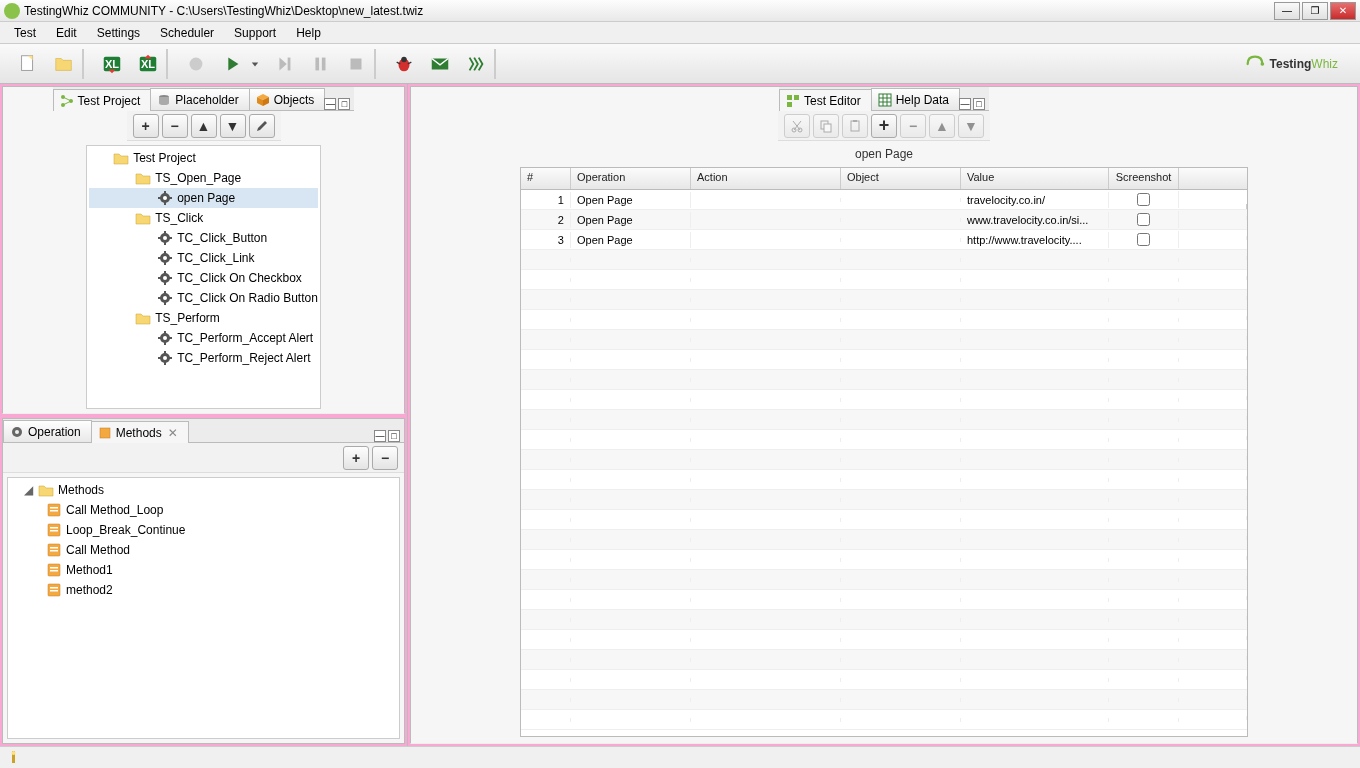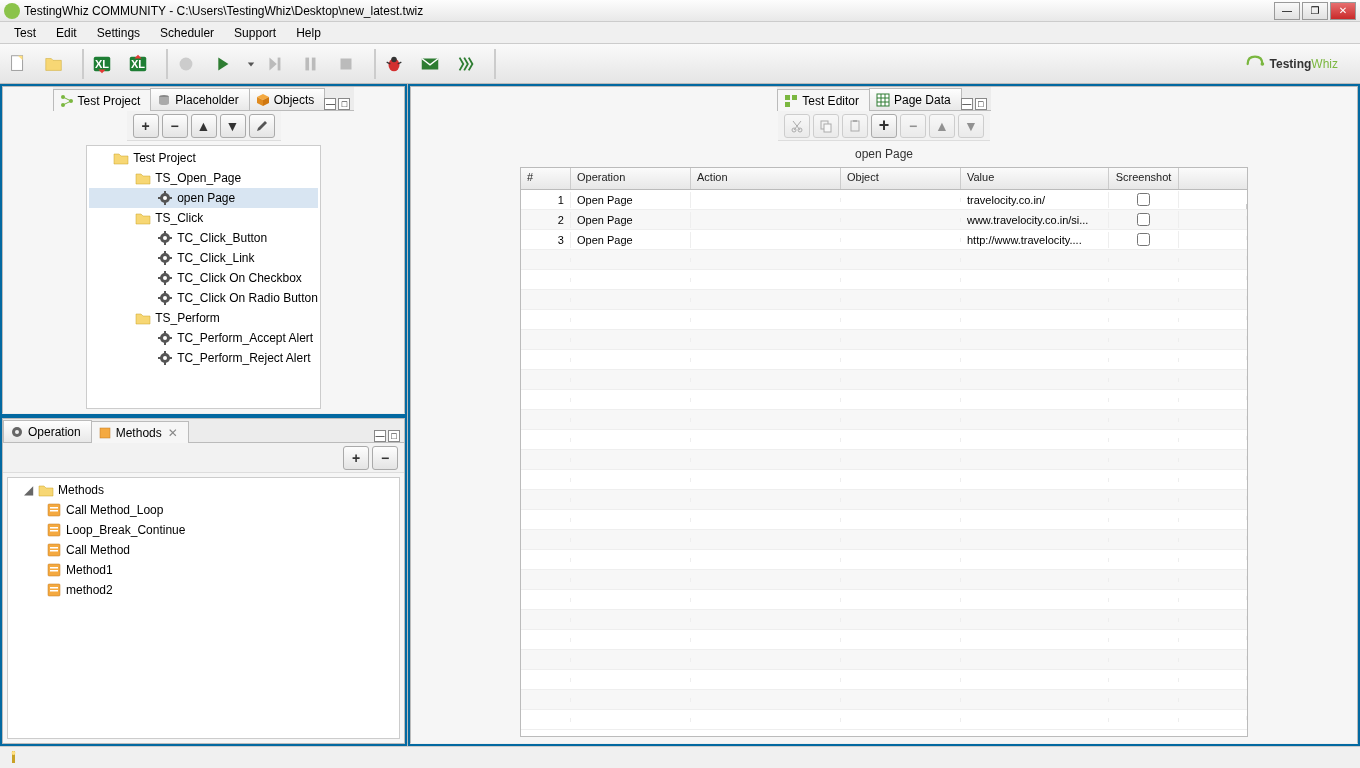--- a/index.html
+++ b/index.html
@@ -9,27 +9,27 @@
 .titlebar .icon { width: 16px; height: 16px; margin-right: 4px; background: #8bc34a; border-radius: 50%; }
 .titlebar .title { flex: 1; color: #000; font-size: 12px; }
 .win-btns { display: flex; gap: 2px; }
 .win-btn { width: 26px; height: 18px; display: flex; align-items: center; justify-content: center; border: 1px solid #999; background: linear-gradient(to bottom, #f9f9f9, #e1e1e1); font-size: 10px; }
 .win-btn.close { background: linear-gradient(to bottom, #e76f6f, #c92a2a); color: white; }
 
 .menubar { height: 22px; background: #f0f0f0; display: flex; align-items: center; padding: 0 4px; border-bottom: 1px solid #ccc; }
 .menubar span { padding: 3px 10px; cursor: pointer; }
 
 .toolbar { height: 40px; background: linear-gradient(to bottom, #fafafa, #e5e5e5); display: flex; align-items: center; padding: 2px 6px; border-bottom: 1px solid #bbb; gap: 2px; }
-.tbbtn { width: 34px; height: 32px; display: flex; align-items: center; justify-content: flex-start; border: 1px solid transparent; border-radius: 3px; cursor: pointer; }
+.tbbtn { width: 34px; height: 32px; display: flex; align-items: center; justify-content: flex-end; border: 1px solid transparent; border-radius: 3px; cursor: pointer; }
 .tbsep { width: 2px; height: 30px; background: #ccc; margin: 0 4px; }
 .brand { margin-left: auto; color: #7bb740; font-size: 20px; font-weight: normal; display: flex; align-items: center; gap: 4px; padding-right: 16px; }
 .brand svg { width: 22px; height: 22px; }
 .brand b { font-weight: bold; color: #333; }
 
-.workspace { flex: 1; display: flex; background: #0369a1; }
+.workspace { flex: 1; display: flex; background: #f9a8d4; }
 
 .leftcol { width: 408px; display: flex; flex-direction: column; border-right: 1px solid #bbb; }
 .rightcol { flex: 1; display: flex; flex-direction: column; }
 
 .panel { background: #f6f6f6; border: 1px solid #bbb; margin: 2px; display: flex; flex-direction: column; }
 .panel.grow { flex: 1; }
 .tabbar { height: 24px; display: flex; align-items: flex-end; background: #ececec; border-bottom: 1px solid #bbb; position: relative; }
 .tab { height: 22px; padding: 0 10px 0 6px; display: flex; align-items: center; gap: 4px; border: 1px solid #bbb; border-bottom: none; background: linear-gradient(to bottom, #fefefe, #e8e8e8); margin-right: -1px; cursor: pointer; font-size: 11px; }
 .tab.active { background: #f6f6f6; position: relative; top: 1px; z-index: 2; }
 .tab .ticon { width: 14px; height: 14px; display: inline-flex; align-items: center; justify-content: center; }
@@ -493,21 +493,21 @@
         <div class="tab">
           <span class="ticon">
               <svg viewBox="0 0 14 14" width="14" height="14">
                 <rect x="1" y="1" width="12" height="12" fill="#fff" stroke="#2e7d32"></rect>
                 <line x1="1" y1="5" x2="13" y2="5" stroke="#2e7d32"></line>
                 <line x1="1" y1="9" x2="13" y2="9" stroke="#2e7d32"></line>
                 <line x1="5" y1="1" x2="5" y2="13" stroke="#2e7d32"></line>
                 <line x1="9" y1="1" x2="9" y2="13" stroke="#2e7d32"></line>
               </svg>
             </span>
-          <span>Page Data</span>
+          <span>Help Data</span>
         </div>
         <div class="tabctrls">
           <span>—</span>
           <span>□</span>
         </div>
       </div>
       <div class="panel-toolbar">
         <div class="ptb disabled">
             <svg viewBox="0 0 14 14">
               <circle cx="4" cy="11" r="2" fill="none" stroke="#666"></circle>

